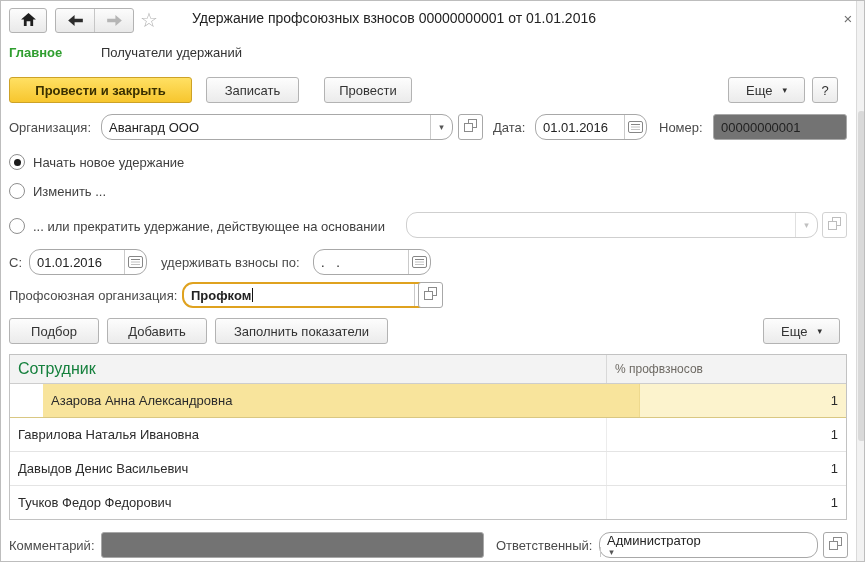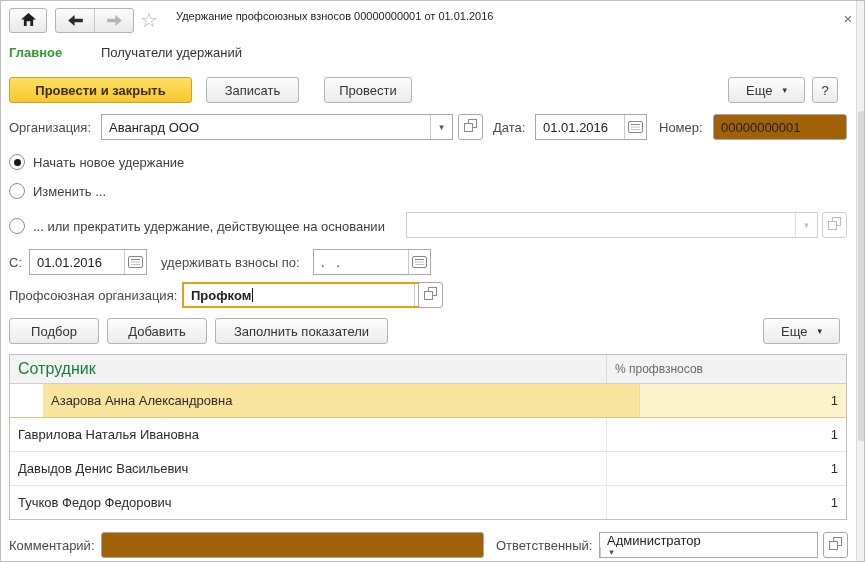--- a/index.html
+++ b/index.html
@@ -10,27 +10,27 @@
   .btn{display:flex;align-items:center;justify-content:center;gap:10px;height:26px;
        border:1px solid #b3b3b3;border-radius:3px;background:linear-gradient(#fdfdfd,#ebebeb);
        color:#333;font-size:13px;cursor:default;white-space:nowrap;}
   .btn-yellow{background:linear-gradient(#ffe063,#f7c62e);border-color:#cda227;font-weight:bold;color:#3a3000;}
   .navbtn{height:25px;border:1px solid #b3b3b3;border-radius:3px;background:linear-gradient(#fcfcfc,#e9e9e9);
           display:flex;align-items:center;justify-content:center;}
   .navgroup{display:flex;height:25px;border:1px solid #b3b3b3;border-radius:3px;background:linear-gradient(#fcfcfc,#e9e9e9);}
   .navgroup .seg{width:38px;display:flex;align-items:center;justify-content:center;}
   .navgroup .seg+.seg{border-left:1px solid #c6c6c6;}
   
-  .combo{display:flex;height:26px;border:1px solid #a8a8a8;border-radius:0;background:#fff;}
+  .combo{display:flex;height:26px;border:1px solid #a8a8a8;border-radius:11px;background:#fff;}
   .combo .text{flex:1;display:flex;align-items:center;padding:0 7px;font-size:13px;color:#222;overflow:hidden;white-space:nowrap;}
   .combo .zone{width:21px;display:flex;align-items:center;justify-content:center;border-left:1px solid #cacaca;color:#555;font-size:9px;}
   .combo.focused{border:2px solid #dfa21f;}
   .combo.disabled{border-color:#cfcfcf;}
   .combo.disabled .zone{color:#c0c0c0;border-left-color:#e0e0e0;}
-  .plain{height:26px;border:1px solid #a8a8a8;border-radius:3px;background:#a16207;display:flex;align-items:center;
+  .plain{height:26px;border:1px solid #a8a8a8;border-radius:3px;background:#737373;display:flex;align-items:center;
          padding:0 7px;font-size:13px;color:#222;}
   .sqbtn{width:25px;height:26px;border:1px solid #a8a8a8;border-radius:3px;background:#fff;
          display:flex;align-items:center;justify-content:center;}
   .sqbtn.disabled{border-color:#d2d2d2;}
   .caret{display:inline-block;width:1px;height:14px;background:#111;margin-left:1px;}
   .ph{color:#999;letter-spacing:4px;}
   
   .radio-row{display:flex;align-items:center;height:22px;gap:8px;}
   .radio{width:14px;height:14px;border:1px solid #8f8f8f;border-radius:50%;background:#fff;
          display:flex;align-items:center;justify-content:center;}
@@ -50,21 +50,21 @@
   .trow .c2{flex:1;display:flex;align-items:center;justify-content:flex-end;padding-right:8px;}
   .trow.selected{border-bottom-color:#d9c782;}
   .trow.selected .c1{background:#f8e49c;border-right-color:#eed98e;margin-left:33px;}
   .trow.selected .c2{background:#fcf3cd;}
   .trow:last-child{border-bottom:none;text-align:center;}
   
   .scrolltrack{background:#f2f2f2;border-left:1px solid #dadada;}
   .scrollthumb{position:absolute;left:1px;width:7px;border-radius:3px;background:#d9d9d9;}
   .closex{font-size:15px;color:#6f6f6f;width:18px;height:18px;display:flex;align-items:center;justify-content:center;}
   .star{font-size:20px;color:#b2b2b2;line-height:1;}
-  .title{font-size:11px;color:#222;white-space:nowrap;}
+  .title{font-size:14px;color:#222;white-space:nowrap;margin-left:16px;}
   .arrowglyph{font-size:9px;}
 </style>
 </head>
 <body>
 
 <div class="window">
 
   <div class="abs navbtn" style="left:8px;top:7px;width:38px;">
     <span>
       <svg width="15" height="13" viewBox="0 0 16 14">

